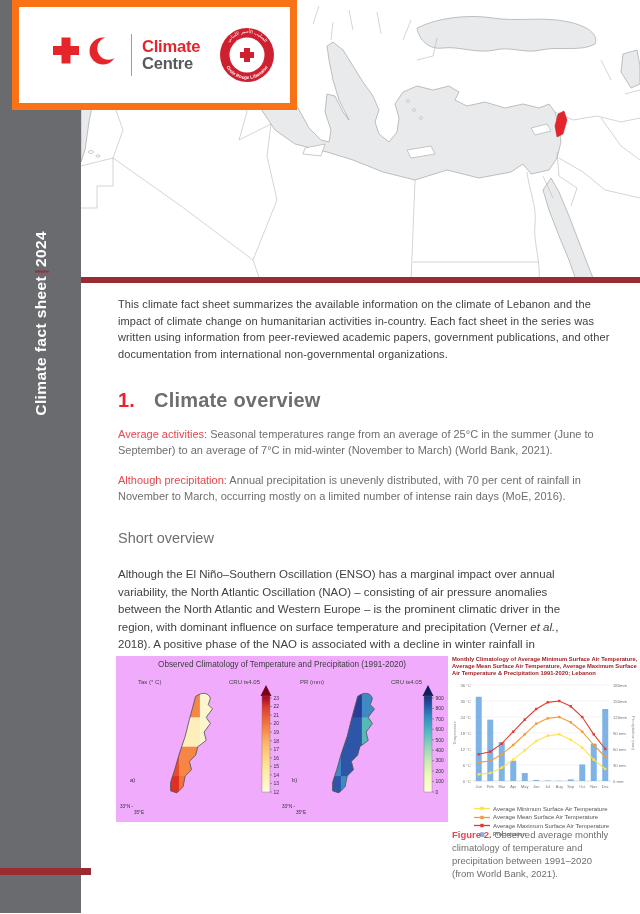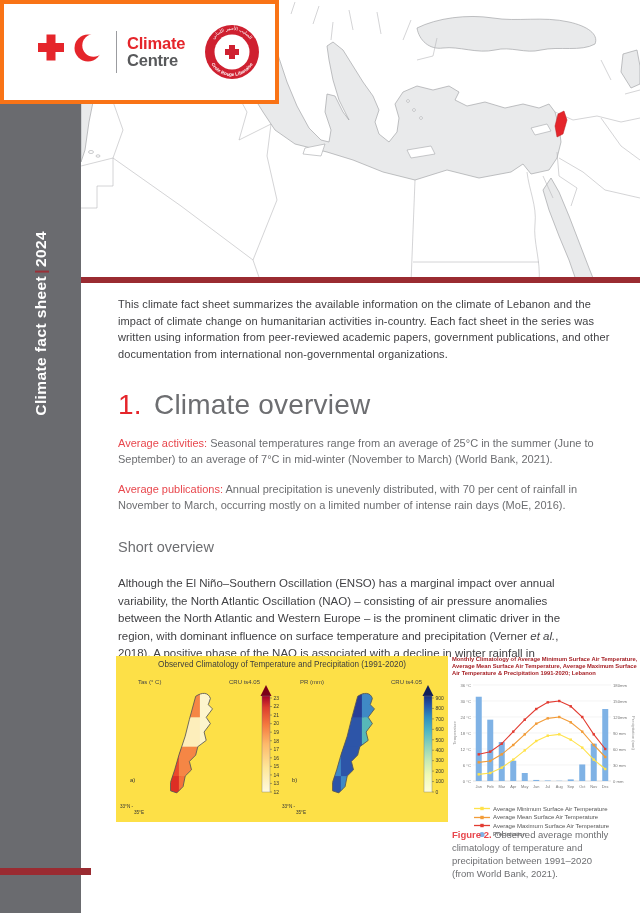--- a/index.html
+++ b/index.html
@@ -8,42 +8,42 @@
   
   .sidebar{position:absolute;left:0;top:0;width:81px;height:913px;background:#6a6b6f;}
   .sidebar-label{position:absolute;left:0;top:218px;width:81px;height:210px;
                  display:flex;align-items:center;justify-content:center;}
   .sidebar-label .rot{writing-mode:vertical-rl;transform:rotate(180deg);white-space:nowrap;
                  font-size:15.5px;font-weight:bold;color:#fff;letter-spacing:.4px;}
   .sidebar-label .sep{color:#9b3038;font-weight:bold;padding:2px 0;}
   
   .map-band{position:absolute;left:81px;top:0;width:559px;height:283px;background:#fff;}
   
-  .logo-panel{position:absolute;left:0;top:0;width:271px;height:96px;background:#fff;
-              border:4px solid #f97316;display:flex;align-items:center;}
+  .logo-panel{position:absolute;left:12px;top:0;width:271px;height:96px;background:#fff;
+              border:7px solid #f97316;display:flex;align-items:center;}
   .cc-wordmark{line-height:17px;font-size:16.5px;font-weight:bold;letter-spacing:-.2px;}
   .cc-wordmark .w1{color:#e5252b;display:block;}
   .cc-wordmark .w2{color:#58595b;display:block;}
   .divider{width:1px;height:42px;background:#9b9ca0;margin:0 10px 0 8px;}
   
   .red-rule{position:absolute;left:81px;top:277px;width:559px;height:6px;background:#9a2b31;}
   .page-title{position:absolute;left:110px;top:215px;font-size:63px;font-weight:bold;
               color:#e5252b;letter-spacing:-2px;line-height:1;}
   
   .content{position:absolute;left:118px;top:296px;width:507px;}
   .intro{font-size:11px;line-height:16.5px;color:#414144;letter-spacing:.1px;width:502px;margin:0;}
-  .h2{margin:27px 0 0 0;font-size:28px;font-weight:400;color:#6d6e71;letter-spacing:.2px;}
+  .h2{margin:27px 0 0 0;font-size:20px;font-weight:700;color:#6d6e71;letter-spacing:.2px;}
   .h2 .num{color:#e5252b;display:inline-block;width:36px;}
   .lead{font-size:11px;line-height:15.5px;color:#6d6e71;width:495px;margin:15px 0 0 0;}
   .lead .rl{color:#e8474d;}
   .h3{margin:26px 0 0 0;font-size:14.5px;font-weight:500;color:#6d6e71;}
   .enso{font-size:11.5px;line-height:17.5px;color:#414144;width:445px;margin:20px 0 0 0;}
   .enso i{font-style:italic;}
   
-  .fig1{position:absolute;left:116px;top:656px;width:332px;height:166px;background:#fde047;}
+  .fig1{position:absolute;left:116px;top:656px;width:332px;height:166px;background:#f0abfc;}
   .fig2{position:absolute;left:452px;top:656px;width:186px;}
   .fig2-title{font-size:5.8px;line-height:7px;font-weight:bold;color:#a62126;letter-spacing:0;}
   .fig2-title span{display:block;}
   .fig2-legend{margin-top:2px;padding-left:22px;}
   .legend-row{display:flex;align-items:center;gap:3px;margin-top:1.5px;}
   .legend-row .lab{font-size:6px;color:#555;}
   
   .cap{position:absolute;font-size:9.5px;line-height:13px;color:#6d6e71;}
   .cap .fl{color:#e8474d;font-weight:bold;}
   .cap1{left:118px;top:833px;width:338px;}
@@ -169,21 +169,21 @@
     </svg>
   </div>
 
   <div class="content">
     <p class="intro">This climate fact sheet summarizes the available information on the climate of Lebanon and the impact of climate change on humanitarian activities in-country. Each fact sheet in the series was written using information from peer-reviewed academic papers, government publications, and other documentation from international non-governmental organizations.</p>
 
     <h2 class="h2"><span class="num">1.</span><span>Climate overview</span></h2>
 
     <p class="lead"><span class="rl">Average activities:</span><span> Seasonal temperatures range from an average of 25°C in the summer (June to September) to an average of 7°C in mid-winter (November to March) (World Bank, 2021).</span></p>
 
-    <p class="lead"><span class="rl">Average publications:</span><span> Annual precipitation is unevenly distributed, with 70 per cent of rainfall in November to March, occurring mostly on a limited number of intense rain days (MoE, 2016).</span></p>
+    <p class="lead"><span class="rl">Although precipitation:</span><span> Annual precipitation is unevenly distributed, with 70 per cent of rainfall in November to March, occurring mostly on a limited number of intense rain days (MoE, 2016).</span></p>
 
     <h3 class="h3">Short overview</h3>
 
     <p class="enso"><span>Although the El Niño–Southern Oscillation (ENSO) has a marginal impact over annual variability, the North Atlantic Oscillation (NAO) – consisting of air pressure anomalies between the North Atlantic and Western Europe – is the prominent climatic driver in the region, with dominant influence on surface temperature and precipitation (Verner </span><i>et al.</i><span>, 2018). A positive phase of the NAO is associated with a decline in winter rainfall in Lebanon (Verner </span><i>et al.</i><span>, 2018)..</span></p>
   </div>
 
   <div class="fig1">
     <svg width="332" height="166" viewBox="0 0 332 166">
       <defs>
         <clipPath id="lebclip">

